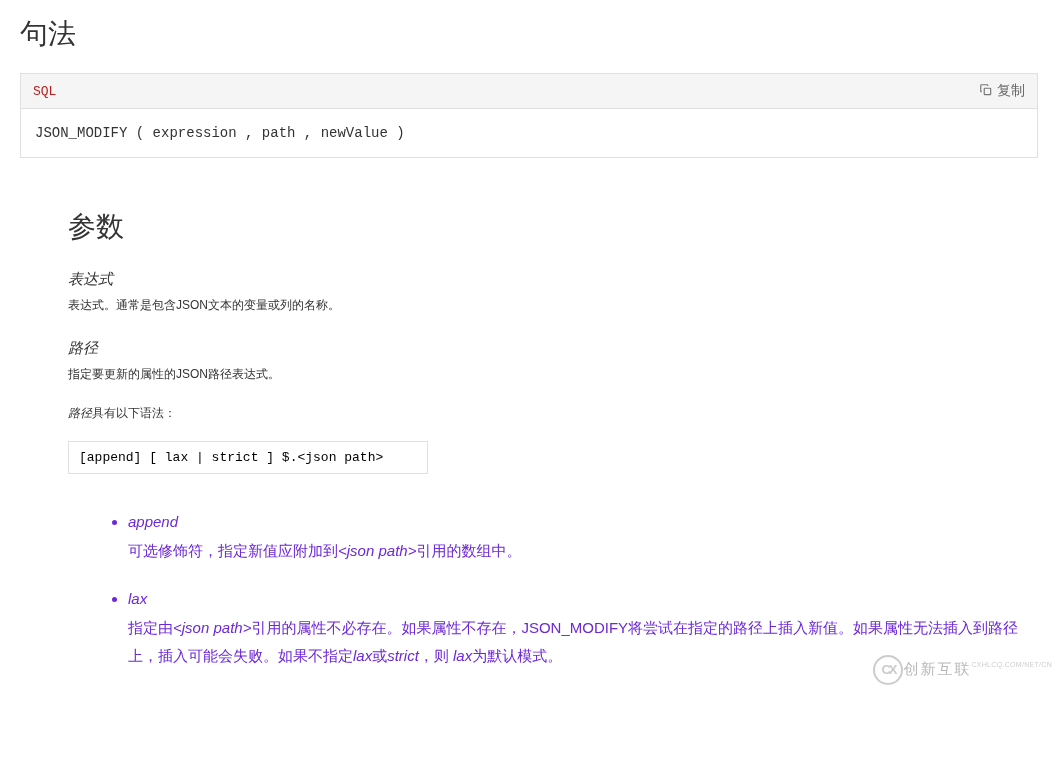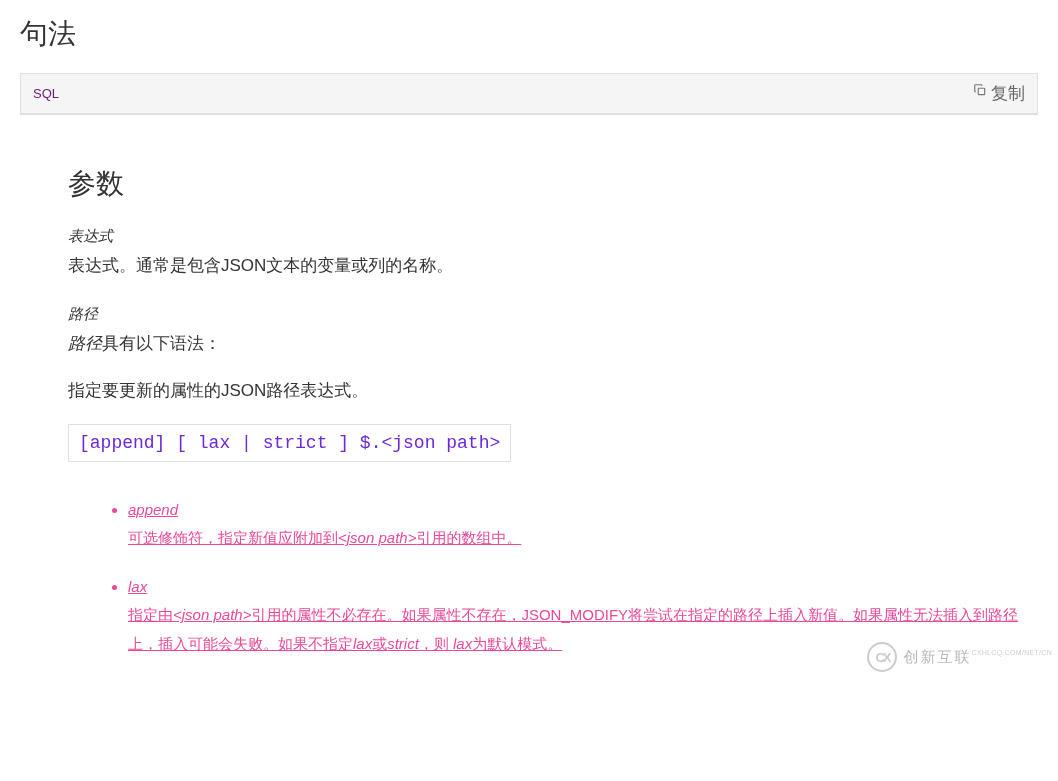--- a/index.html
+++ b/index.html
@@ -36,92 +36,92 @@
       display: flex;
       justify-content: space-between;
       align-items: center;
       background: #f5f5f5;
       border-bottom: 1px solid #e0e0e0;
       padding: 8px 12px;
       font-size: 13px;
       color: #555;
     }
     .code-lang {
-      color: #701a75;
+      color: #b91c1c;
+      font-family: Liberation Mono, monospace;
     }
     .copy-btn {
       display: flex;
+      align-items: center;
       gap: 4px;
       color: #666;
       cursor: pointer;
-      font-size: 17px;
+      font-size: 14px;
     }
     .copy-icon {
       display: inline-block;
     }
     .code-body {
       padding: 16px 14px;
       font-family: "Consolas", "Courier New", monospace;
       font-size: 14px;
       color: #333;
       background: #fff;
     }
     .code-body-small {
       border: 1px solid #e0e0e0;
       padding: 8px 10px;
       font-family: "Consolas", "Courier New", monospace;
-      font-size: 18px;
-      color: #6d28d9;
+      font-size: 13px;
+      color: #000000;
       margin-bottom: 24px;
       display: inline-block;
       min-width: 360px;
     }
     .param-name {
       font-style: italic;
       font-size: 15px;
       color: #333;
       margin-top: 24px;
       margin-bottom: 6px;
     }
     .param-desc {
-      font-size: 17px;
+      font-size: 12px;
       color: #333;
       line-height: 1.7;
       margin-bottom: 18px;
     }
     .bold {
       font-weight: 700;
     }
     .italic {
       font-style: italic;
     }
     ul {
       list-style: disc;
       padding-left: 60px;
       margin-top: 10px;
     }
     li {
       font-size: 15px;
-      color: #ec4899;
+      color: #6d28d9;
       line-height: 1.9;
       margin-bottom: 20px;
-      text-decoration: underline;
     }
     .li-title {
       font-style: italic;
       display: block;
     }
     .watermark {
       position: absolute;
       right: 6px;
       bottom: 6px;
       opacity: 0.6;
       display: flex;
       align-items: center;
-      gap: 6px;
       font-size: 11px;
       color: #999;
     }
     .watermark-logo {
       width: 30px;
       height: 30px;
       border: 2px solid #aaa;
       border-radius: 50%;
       display: flex;
       align-items: center;
@@ -158,34 +158,35 @@
       <span class="copy-btn">
         <span class="copy-icon">
           <svg width="14" height="14" viewBox="0 0 24 24" fill="none" stroke="#777" stroke-width="2">
             <rect x="9" y="9" width="11" height="11" rx="1"></rect>
             <path d="M5 15H4a1 1 0 0 1-1-1V4a1 1 0 0 1 1-1h10a1 1 0 0 1 1 1v1"></path>
           </svg>
         </span>
         <span>复制</span>
       </span>
     </div>
+    <div class="code-body">JSON_MODIFY ( expression , path , newValue )</div>
   </div>
 </div>
 
 <div class="section-params">
   <h2>参数</h2>
 
   <div class="param-name">表达式</div>
   <div class="param-desc">表达式。通常是包含JSON文本的变量或列的名称。</div>
 
   <div class="param-name">路径</div>
+  <div class="param-desc">指定要更新的属性的JSON路径表达式。</div>
   <div class="param-desc">
     <span class="italic">路径</span><span>具有以下语法：</span>
   </div>
-  <div class="param-desc">指定要更新的属性的JSON路径表达式。</div>
 
   <div class="code-body-small">[append] [ lax | strict ] $.&lt;json path&gt;</div>
 
   <ul>
     <li>
       <span class="li-title">append</span>
       <span>
         <span>可选修饰符，指定新值应附加到</span><span class="italic">&lt;json path&gt;</span><span>引用的数组中。</span>
       </span>
     </li>

